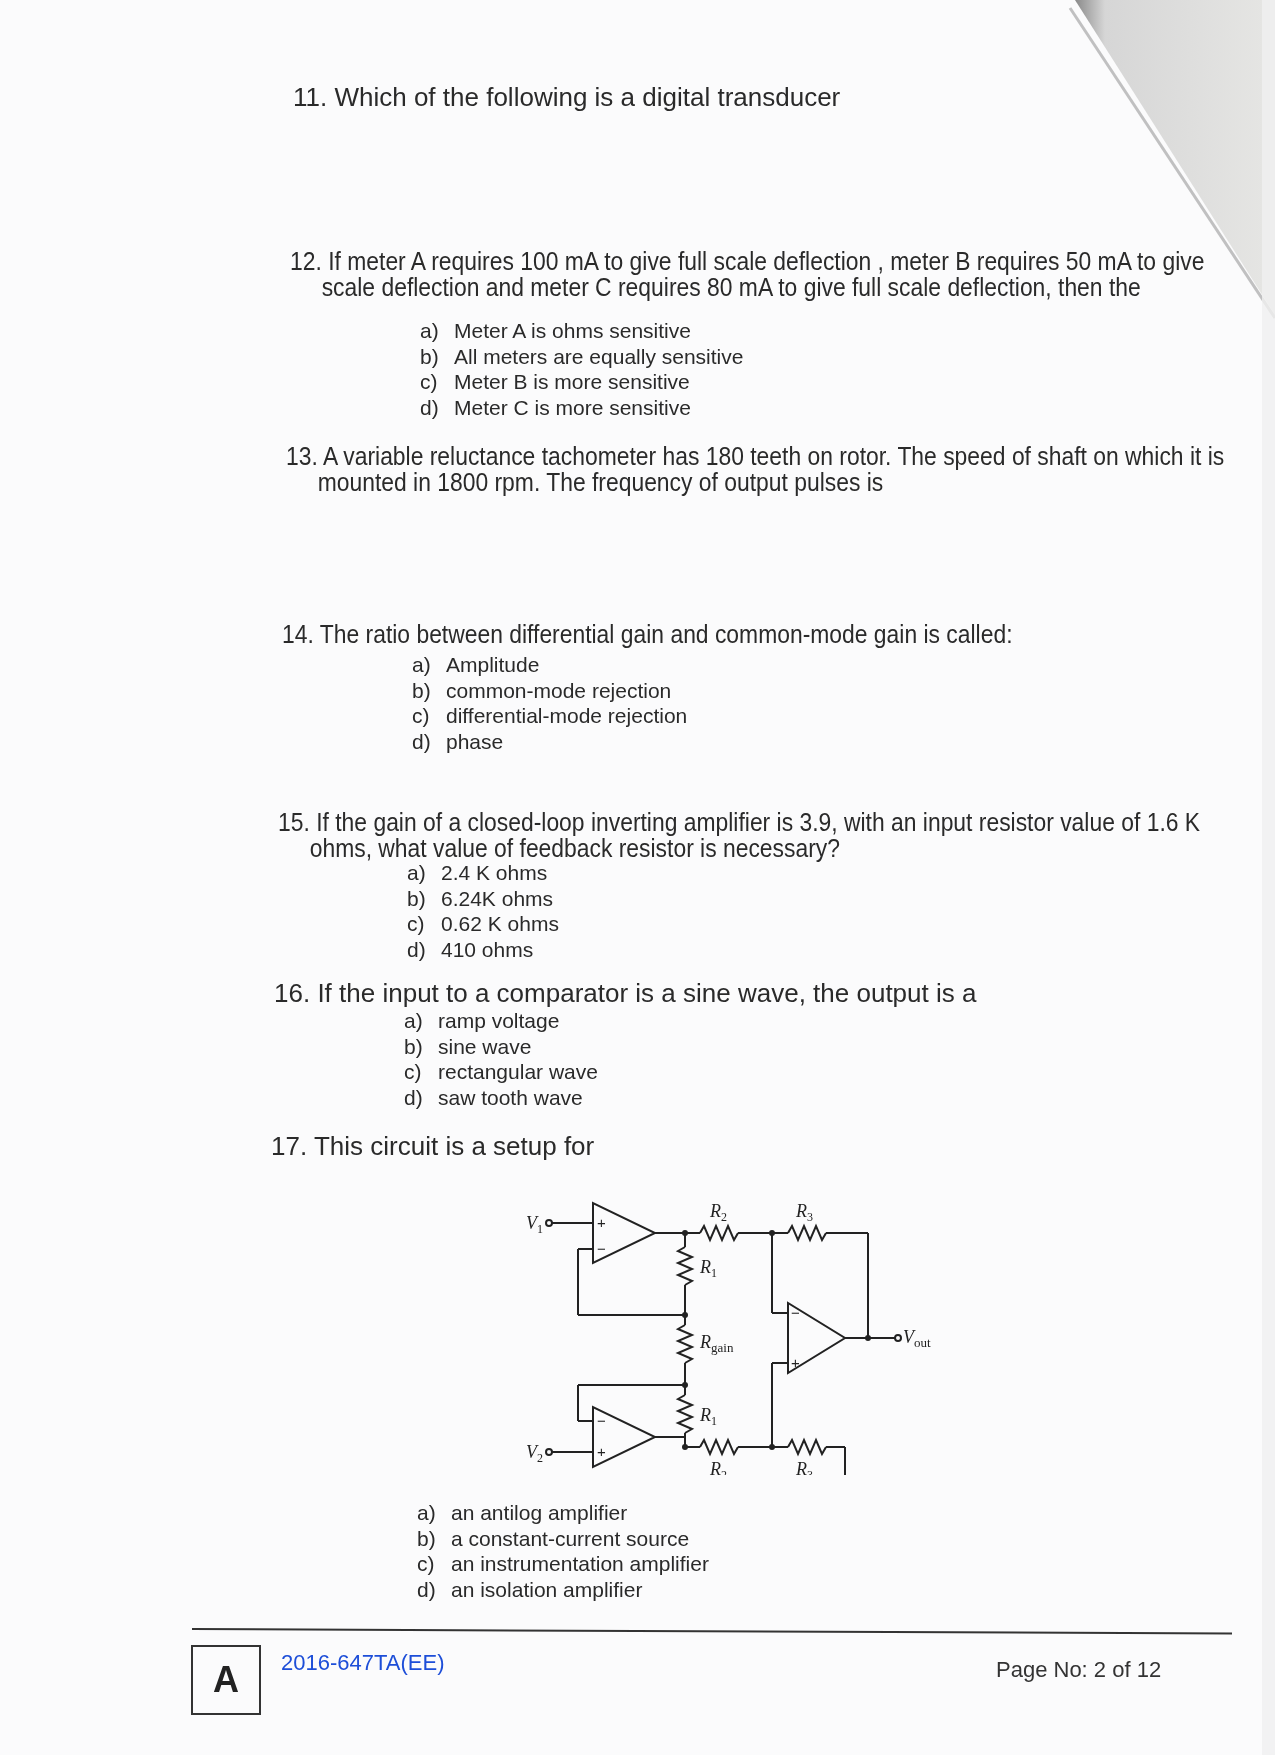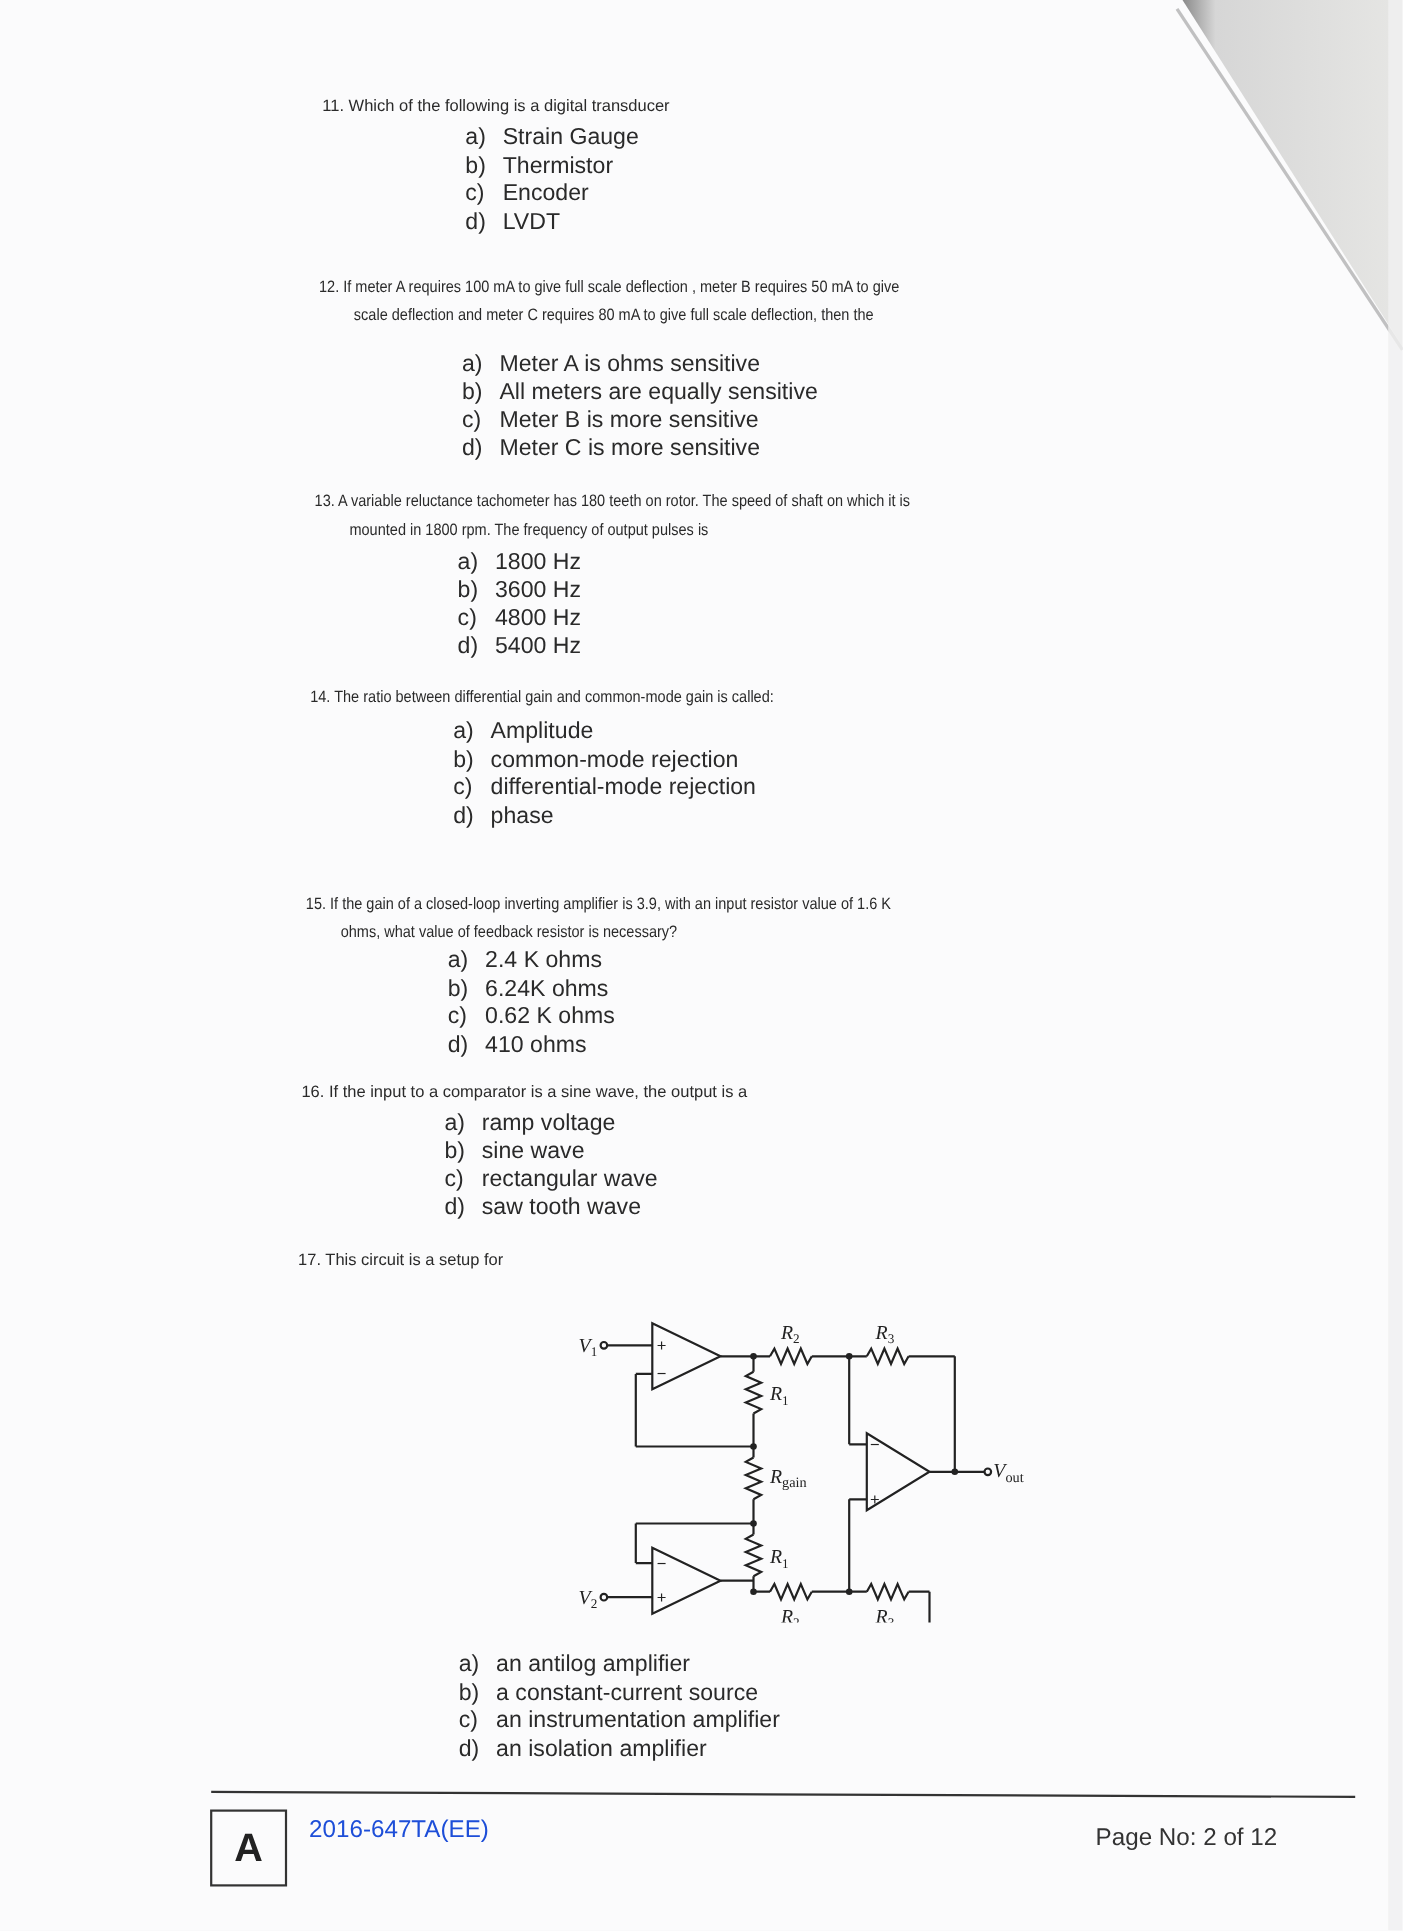--- a/index.html
+++ b/index.html
@@ -11,21 +11,21 @@
   }
   .page {
     position: absolute; left: 0; top: 0; width: 1275px; height: 1755px;
     background: #fbfbfc;
   }
   
   .corner-fold {
     position: absolute; left: 0; top: 0; width: 1275px; height: 1755px;
     pointer-events: none;
   }
-  .q { position: absolute; font-size: 15px; line-height: 26px; white-space: nowrap; }
+  .q { position: absolute; font-size: 26px; line-height: 26px; white-space: nowrap; }
   .q .num { display: inline-block; }
   .q .stem2 { display: block; }
   .opts { position: absolute; font-size: 21px; line-height: 25.5px; white-space: nowrap; }
   .opt { display: block; }
   .opt .lbl { display: inline-block; width: 34px; }
   .sq { transform: scaleX(0.88); transform-origin: left top; display: inline-block; }
 
   .circuit { position: absolute; left: 500px; top: 1185px; width: 480px; height: 290px; }
   .circuit text { font-family: "Liberation Serif", serif; font-style: italic; fill: #222; }
   .circuit .sym { font-family: "Liberation Sans", sans-serif; font-style: normal; }
@@ -55,26 +55,20 @@
     </defs>
     <polygon points="1075,0 1275,0 1275,315" fill="url(#foldg)"></polygon>
     <line x1="1070" y1="8" x2="1275" y2="318" stroke="#9a9a9a" stroke-width="3" opacity="0.6"></line>
     <rect x="1262" y="0" width="13" height="1755" fill="#f0f0f0" opacity="0.8"></rect>
   </svg>
 
   <div class="q" style="left:293px; top:84px;">
     <span class="num">11.</span>
     <span>Which of the following is a digital transducer</span>
   </div>
-  <div class="opts" style="left:423px; top:112px;">
-    <span class="opt"><span class="lbl">a)</span><span>Strain Gauge</span></span>
-    <span class="opt"><span class="lbl">b)</span><span>Thermistor</span></span>
-    <span class="opt"><span class="lbl">c)</span><span>Encoder</span></span>
-    <span class="opt"><span class="lbl">d)</span><span>LVDT</span></span>
-  </div>
 
   <div class="q" style="left:290px; top:248px;">
     <span class="sq">
       <span class="num">12.</span>
       <span>If meter A requires 100 mA to give full scale deflection , meter B requires 50 mA to give</span>
       <span class="stem2" style="padding-left:36px;">scale deflection and meter C requires 80 mA to give full scale deflection, then the</span>
     </span>
   </div>
   <div class="opts" style="left:420px; top:318px;">
     <span class="opt"><span class="lbl">a)</span><span>Meter A is ohms sensitive</span></span>
@@ -82,26 +76,20 @@
     <span class="opt"><span class="lbl">c)</span><span>Meter B is more sensitive</span></span>
     <span class="opt"><span class="lbl">d)</span><span>Meter C is more sensitive</span></span>
   </div>
 
   <div class="q" style="left:286px; top:443px;">
     <span class="sq">
       <span class="num">13.</span>
       <span>A variable reluctance tachometer has 180 teeth on rotor. The speed of shaft on   which it is</span>
       <span class="stem2" style="padding-left:36px;">mounted in 1800 rpm. The frequency of output pulses is</span>
     </span>
-  </div>
-  <div class="opts" style="left:416px; top:498px;">
-    <span class="opt"><span class="lbl">a)</span><span>1800 Hz</span></span>
-    <span class="opt"><span class="lbl">b)</span><span>3600 Hz</span></span>
-    <span class="opt"><span class="lbl">c)</span><span>4800 Hz</span></span>
-    <span class="opt"><span class="lbl">d)</span><span>5400 Hz</span></span>
   </div>
 
   <div class="q" style="left:282px; top:621px;">
     <span class="sq">
       <span class="num">14.</span>
       <span>The ratio between differential gain and common-mode gain is called:</span>
     </span>
   </div>
   <div class="opts" style="left:412px; top:652px;">
     <span class="opt"><span class="lbl">a)</span><span>Amplitude</span></span>

